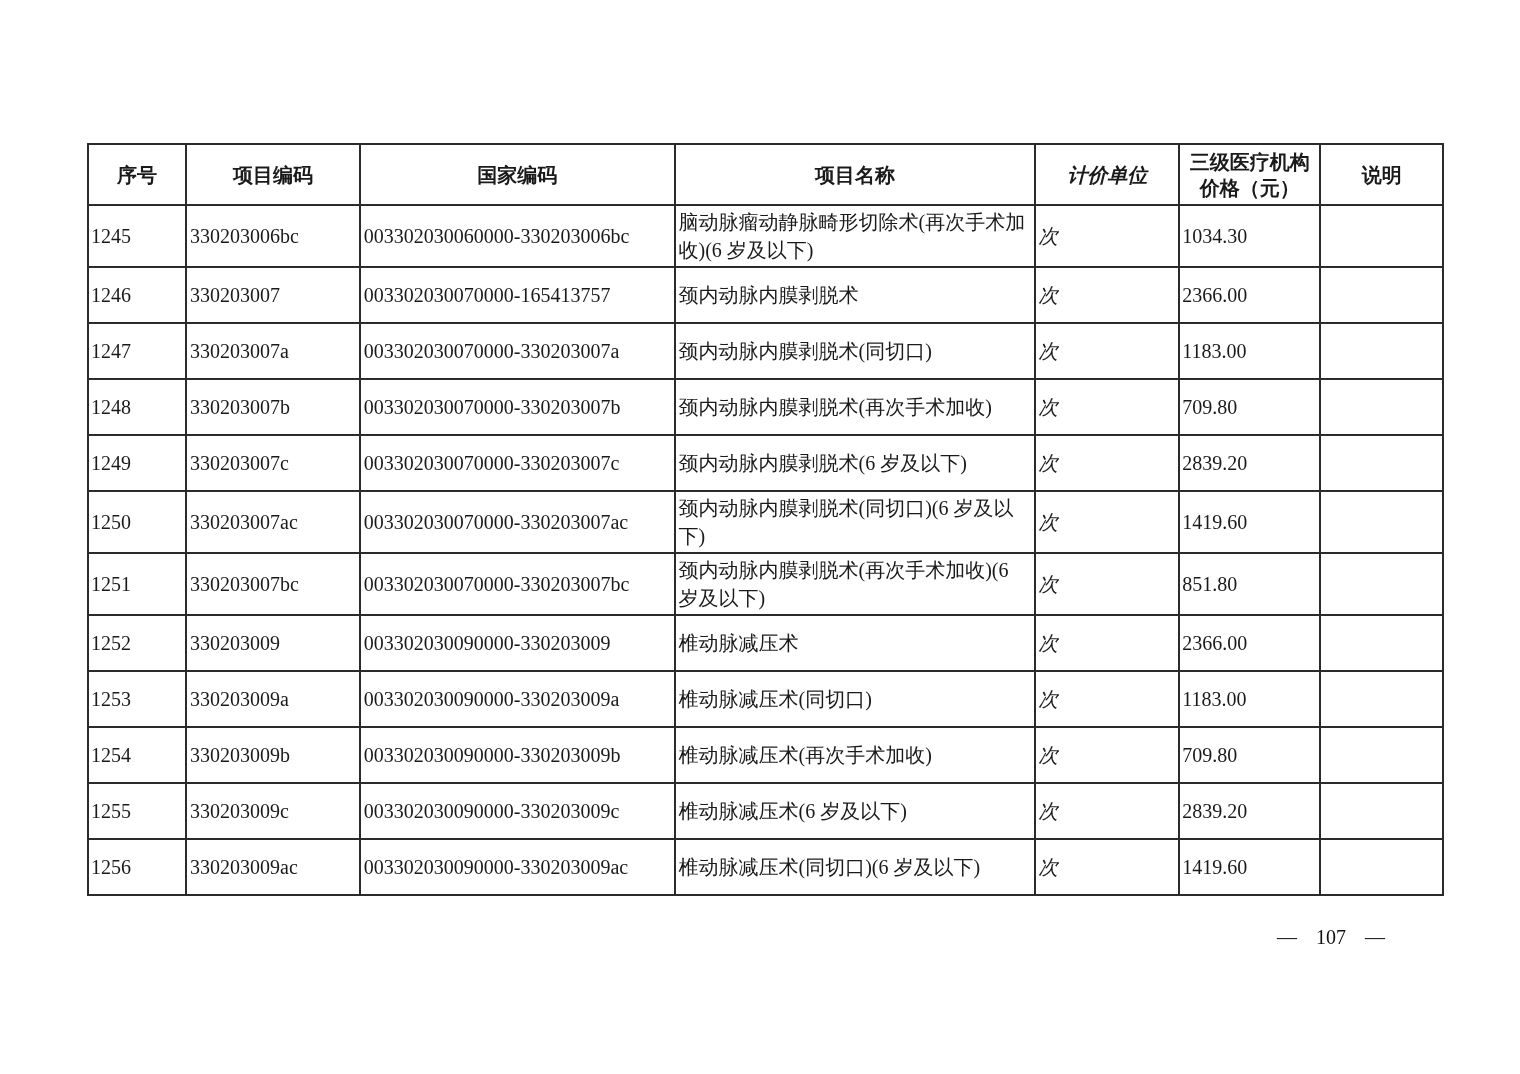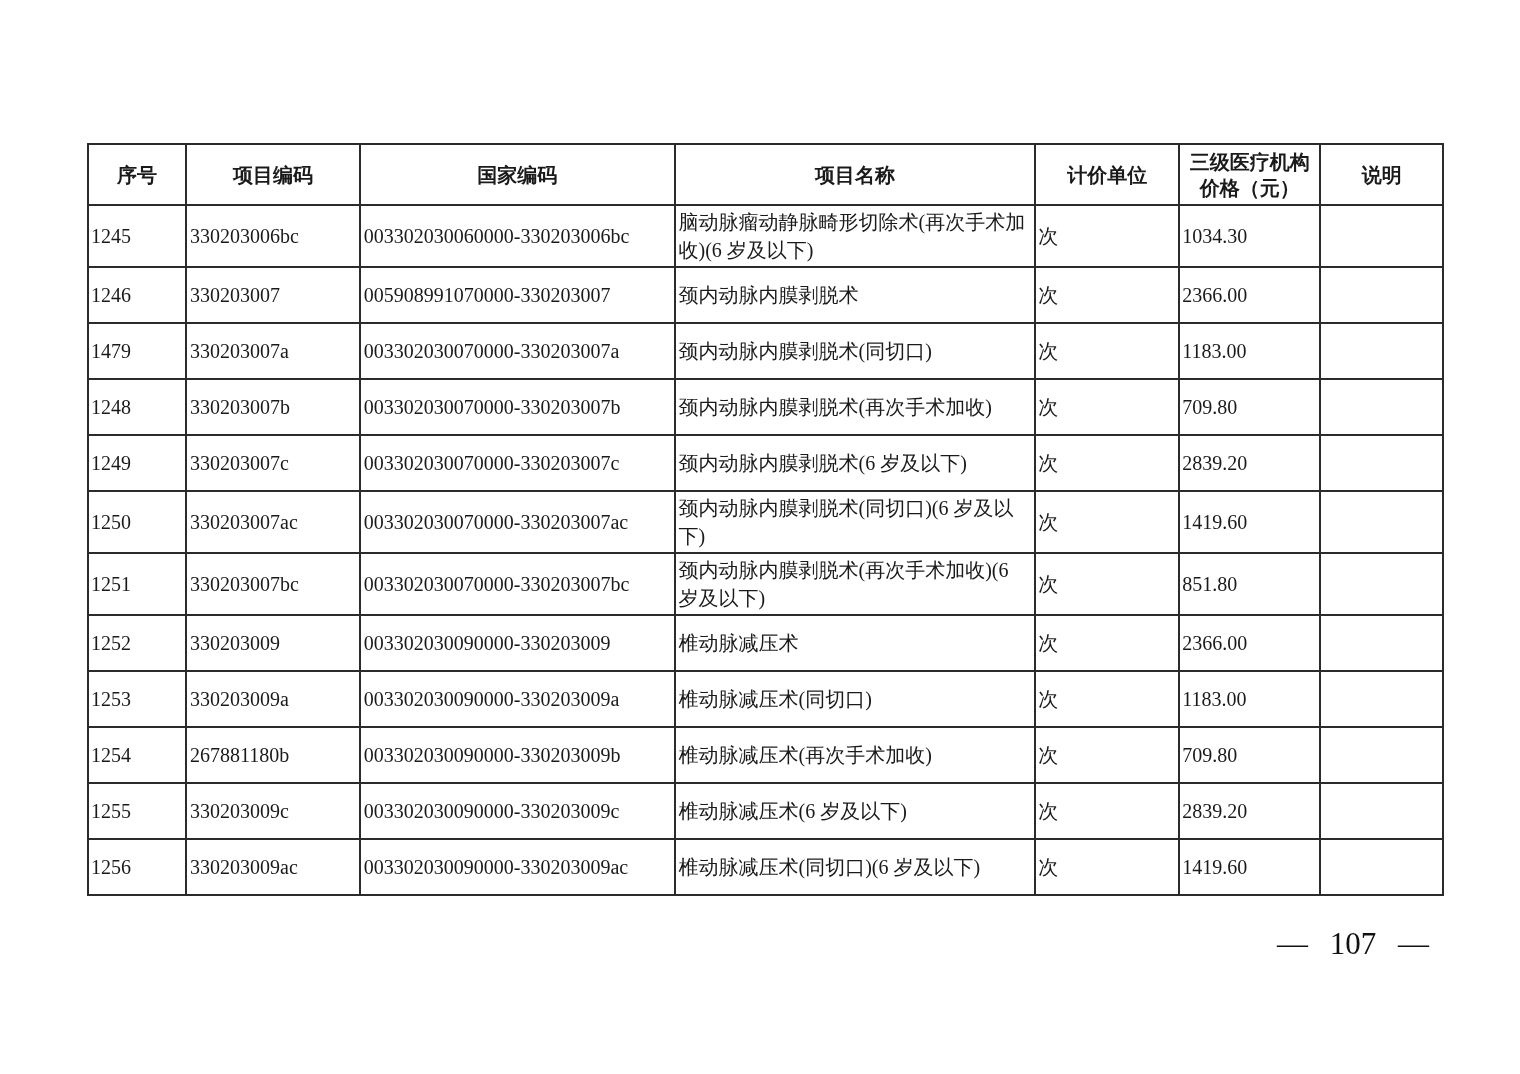--- a/index.html
+++ b/index.html
@@ -47,37 +47,37 @@
   .price-table td {
     font-family: "Liberation Serif", "DejaVu Serif", serif;
     font-size: 20px;
     line-height: 28px;
     padding: 2px 2px;
   }
   .col-seq     { width: 96px;  }
   .col-item_code     { width: 170px; }
   .col-national_code { width: 308px; }
   .col-item_name     { width: 353px; }
-  .col-unit    { width: 141px; }
+  .col-unit    { width: 141px; font-style: italic; }
   .col-price   { width: 138px; }
   .col-note    { width: 120px; }
 
   td.col-seq, td.col-unit, td.col-price { text-align: left; }
   td.col-item_code, td.col-national_code, td.col-item_name {
     text-align: left;
     padding-left: 3px;
     padding-right: 3px;
   }
 
   .page-footer {
     position: absolute;
     left: 1277px;
     top: 926px;
     font-family: "Liberation Serif", "DejaVu Serif", serif;
-    font-size: 31px;
+    font-size: 20px;
     color: #111111;
     word-spacing: 14px;
     white-space: nowrap;
   }
 </style>
 </head>
 <body>
 
 <div class="page">
 
@@ -108,28 +108,28 @@
           <td class="col-item_code">330203006bc</td>
           <td class="col-national_code">003302030060000-330203006bc</td>
           <td class="col-item_name">脑动脉瘤动静脉畸形切除术(再次手术加收)(6 岁及以下)</td>
           <td class="col-unit">次</td>
           <td class="col-price">1034.30</td>
           <td class="col-note"></td>
         </tr>
         <tr>
           <td class="col-seq">1246</td>
           <td class="col-item_code">330203007</td>
-          <td class="col-national_code">005908991070000-330203007</td>
+          <td class="col-national_code">003302030070000-165413757</td>
           <td class="col-item_name">颈内动脉内膜剥脱术</td>
           <td class="col-unit">次</td>
           <td class="col-price">2366.00</td>
           <td class="col-note"></td>
         </tr>
         <tr>
-          <td class="col-seq">1479</td>
+          <td class="col-seq">1247</td>
           <td class="col-item_code">330203007a</td>
           <td class="col-national_code">003302030070000-330203007a</td>
           <td class="col-item_name">颈内动脉内膜剥脱术(同切口)</td>
           <td class="col-unit">次</td>
           <td class="col-price">1183.00</td>
           <td class="col-note"></td>
         </tr>
         <tr>
           <td class="col-seq">1248</td>
           <td class="col-item_code">330203007b</td>
@@ -179,21 +179,21 @@
           <td class="col-seq">1253</td>
           <td class="col-item_code">330203009a</td>
           <td class="col-national_code">003302030090000-330203009a</td>
           <td class="col-item_name">椎动脉减压术(同切口)</td>
           <td class="col-unit">次</td>
           <td class="col-price">1183.00</td>
           <td class="col-note"></td>
         </tr>
         <tr>
           <td class="col-seq">1254</td>
-          <td class="col-item_code">267881180b</td>
+          <td class="col-item_code">330203009b</td>
           <td class="col-national_code">003302030090000-330203009b</td>
           <td class="col-item_name">椎动脉减压术(再次手术加收)</td>
           <td class="col-unit">次</td>
           <td class="col-price">709.80</td>
           <td class="col-note"></td>
         </tr>
         <tr>
           <td class="col-seq">1255</td>
           <td class="col-item_code">330203009c</td>
           <td class="col-national_code">003302030090000-330203009c</td>

